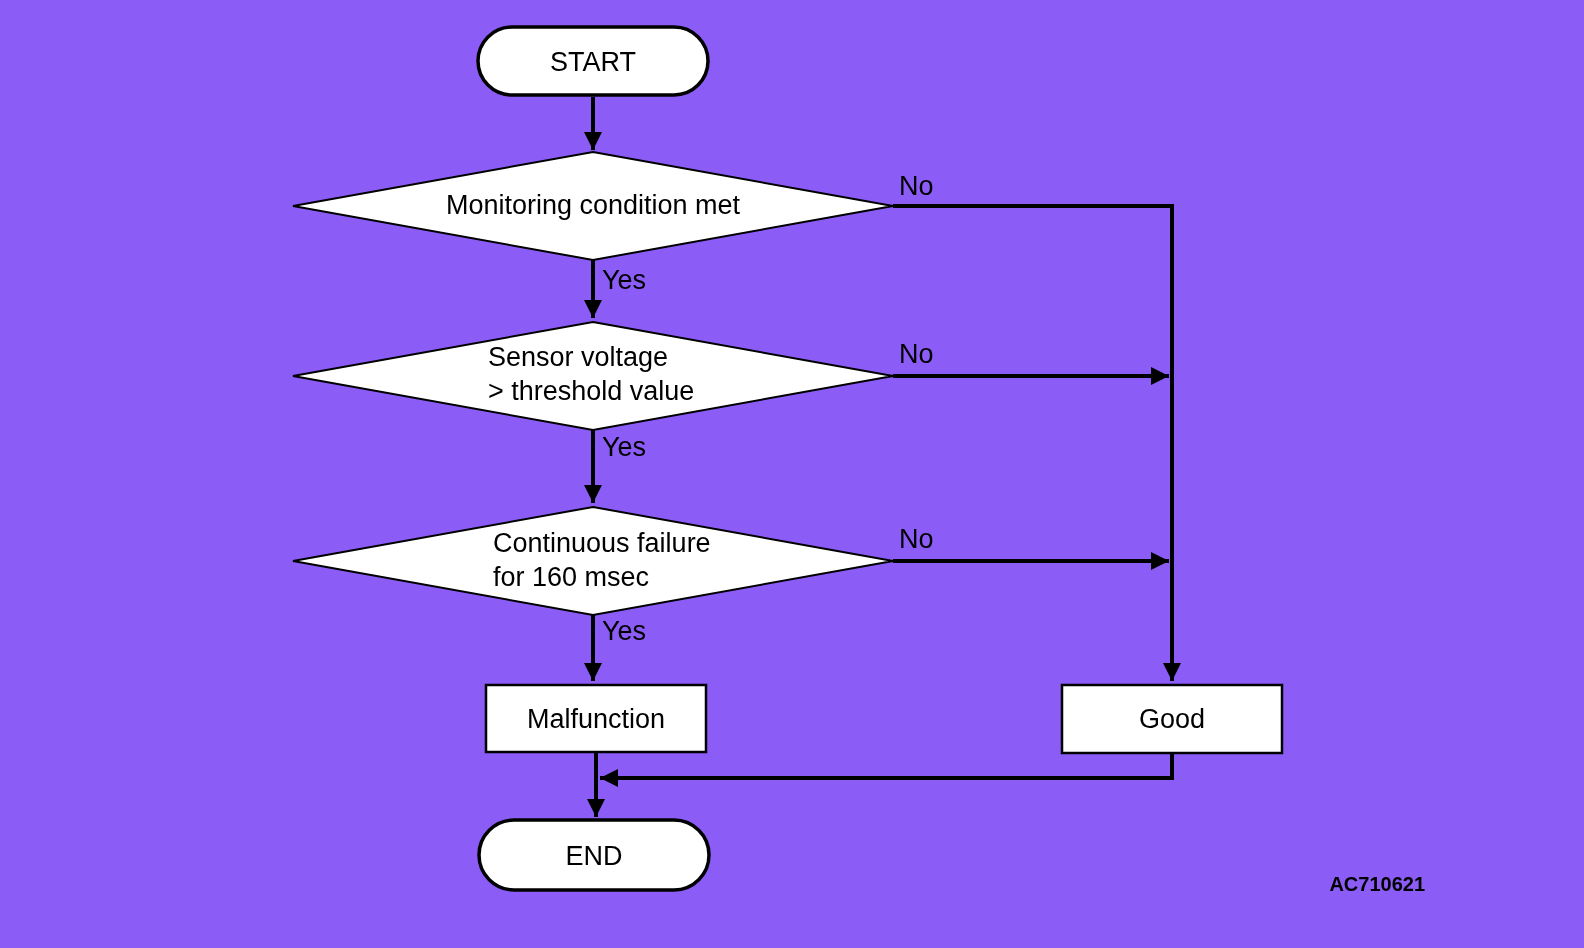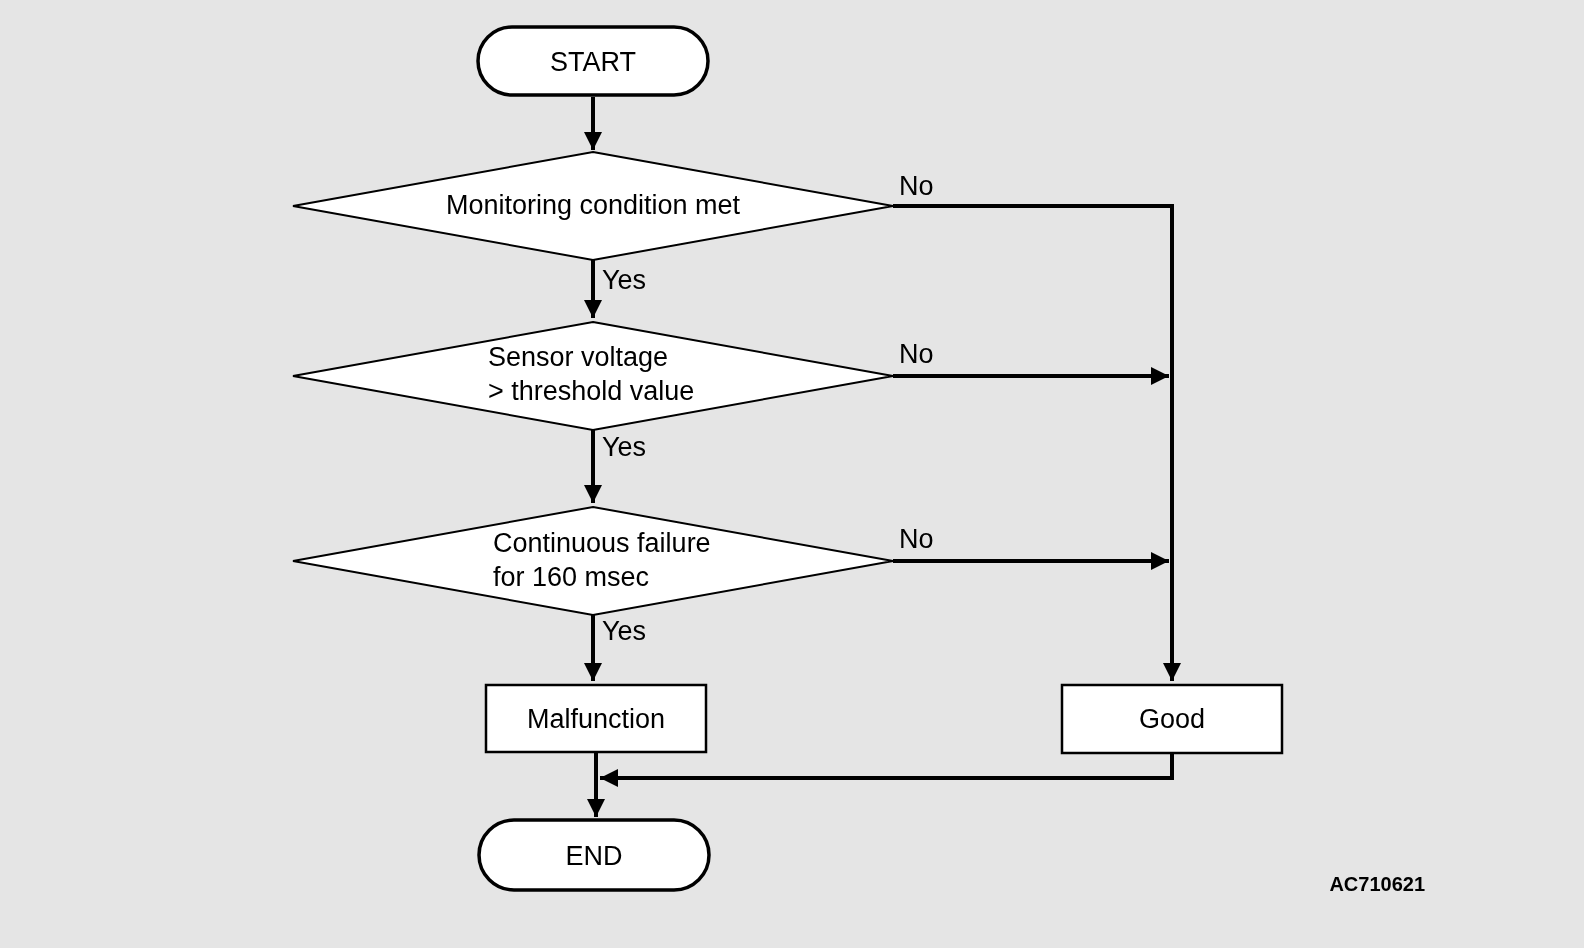--- a/index.html
+++ b/index.html
@@ -1,20 +1,20 @@
 <!DOCTYPE html>
 <html><head>
 <meta charset="utf-8">
 <style>
   html, body { margin: 0; padding: 0; }
   body { background: #ffffff; }
   .stage {
     position: relative;
     width: 1584px; height: 948px;
-    background: #e5e5e5;
+    background: #8b5cf6;
     font-family: "Liberation Sans", "DejaVu Sans", sans-serif;
     overflow: hidden;
   }
   svg text {
     font-family: "Liberation Sans", "DejaVu Sans", sans-serif;
     font-size: 27px;
     fill: #000000;
   }
   svg .code-label { font-size: 20px; font-weight: bold; }
   .shape { fill: #ffffff; stroke: #000000; }

